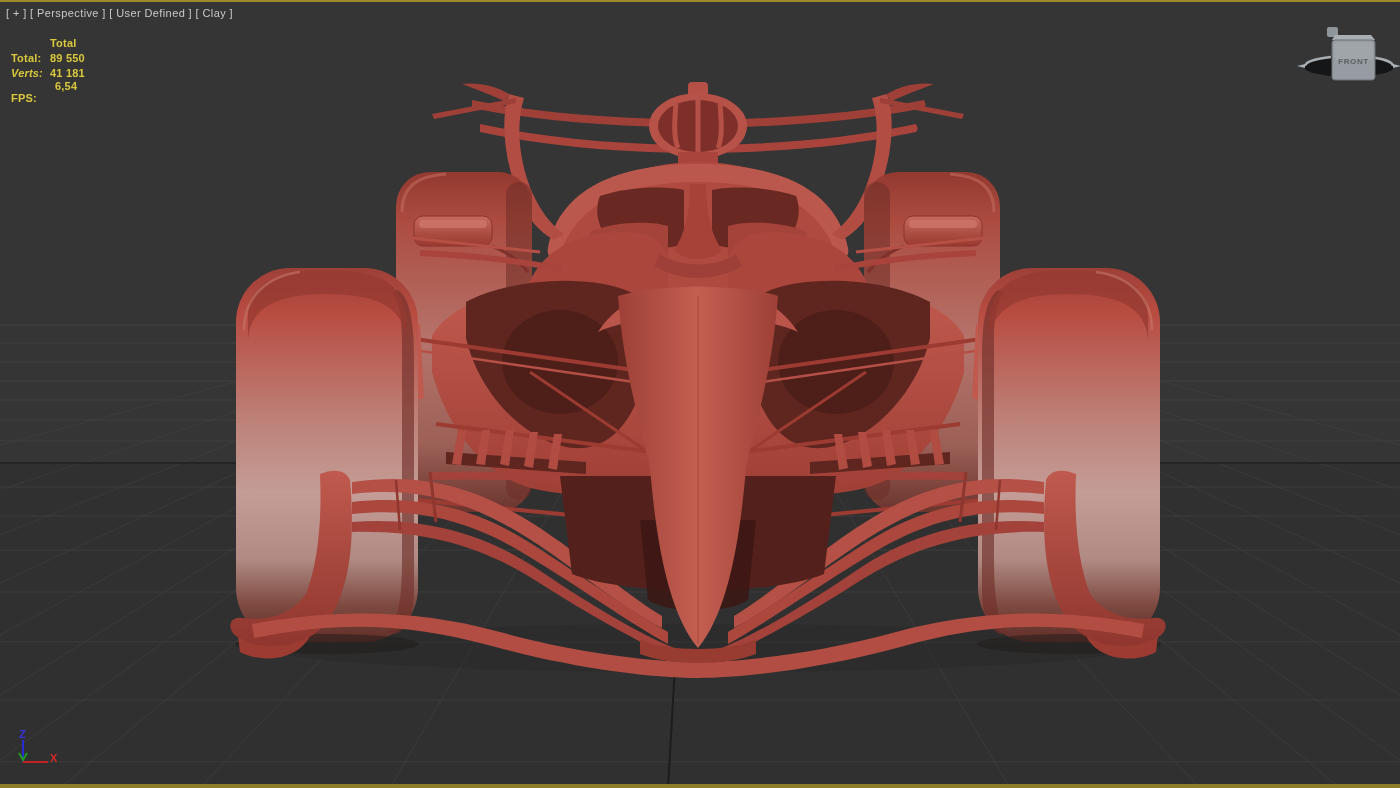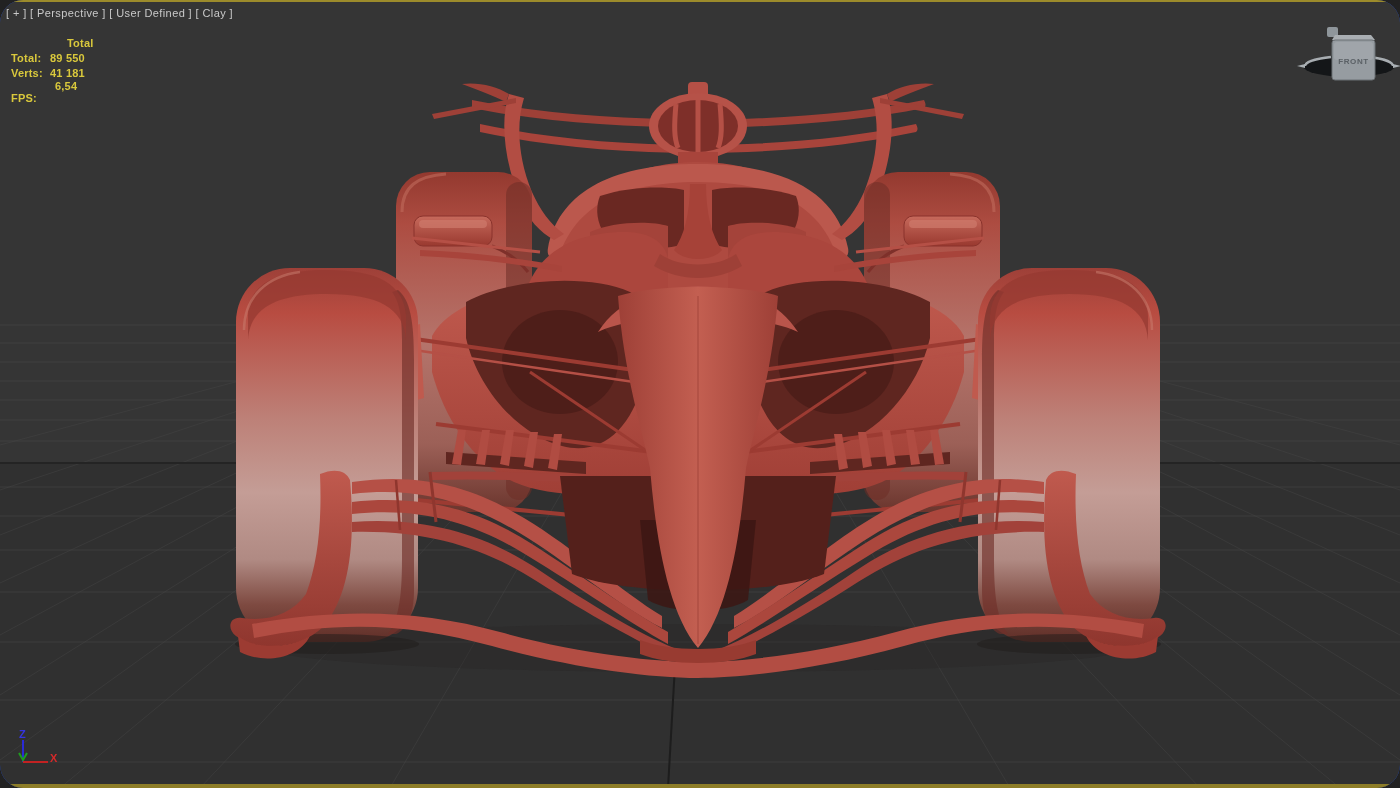--- a/index.html
+++ b/index.html
@@ -1,33 +1,32 @@
 <!DOCTYPE html>
 <html><head>
 <meta charset="utf-8">
 <style>
   html,body{margin:0;padding:0;background:#222;}
   #stage{
     position:relative;width:1400px;height:788px;overflow:hidden;
     background:#1d4ed8;
     font-family:"Liberation Sans", sans-serif;
-    border-radius:23px;
   }
   .gold-top{position:absolute;left:0;top:0;width:1400px;height:2px;background:#9c8b2b;z-index:40;}
   .gold-bottom{position:absolute;left:0;bottom:0;width:1400px;height:4px;background:#8d7d28;z-index:40;}
   #vp-label{
     position:absolute;left:6px;top:7px;z-index:30;
     color:#c9c9c9;font-size:11px;letter-spacing:.4px;white-space:pre;
     cursor:default;
   }
   .stats{position:absolute;z-index:30;color:#d9c83c;font-size:11px;font-weight:700;letter-spacing:.2px;white-space:pre;}
-  #st-total{left:67px;top:37px;text-align:right;}
+  #st-total{left:50px;top:37px;text-align:right;}
   #st-polys-l{left:11px;top:52px;}
   #st-polys-v{left:50px;top:52px;}
-  #st-verts-l{left:11px;top:67px;}
+  #st-verts-l{left:11px;top:67px;font-style:italic;}
   #st-verts-v{left:50px;top:67px;}
   #st-fps-l{left:11px;top:92px;}
   #st-fps-v{left:55px;top:80px;}
   #scene-svg{position:absolute;left:0;top:0;z-index:5;}
   #viewcube-svg{position:absolute;left:1283px;top:14px;z-index:35;cursor:pointer;}
   #axis-svg{position:absolute;left:8px;top:724px;z-index:35;}
   .vc-front-text{font-family:"Liberation Sans",sans-serif;font-size:8px;font-weight:700;fill:#5b6166;letter-spacing:.6px;}
   .axis-label{font-family:"Liberation Sans",sans-serif;font-size:11px;font-weight:700;}
 </style>
 </head>

